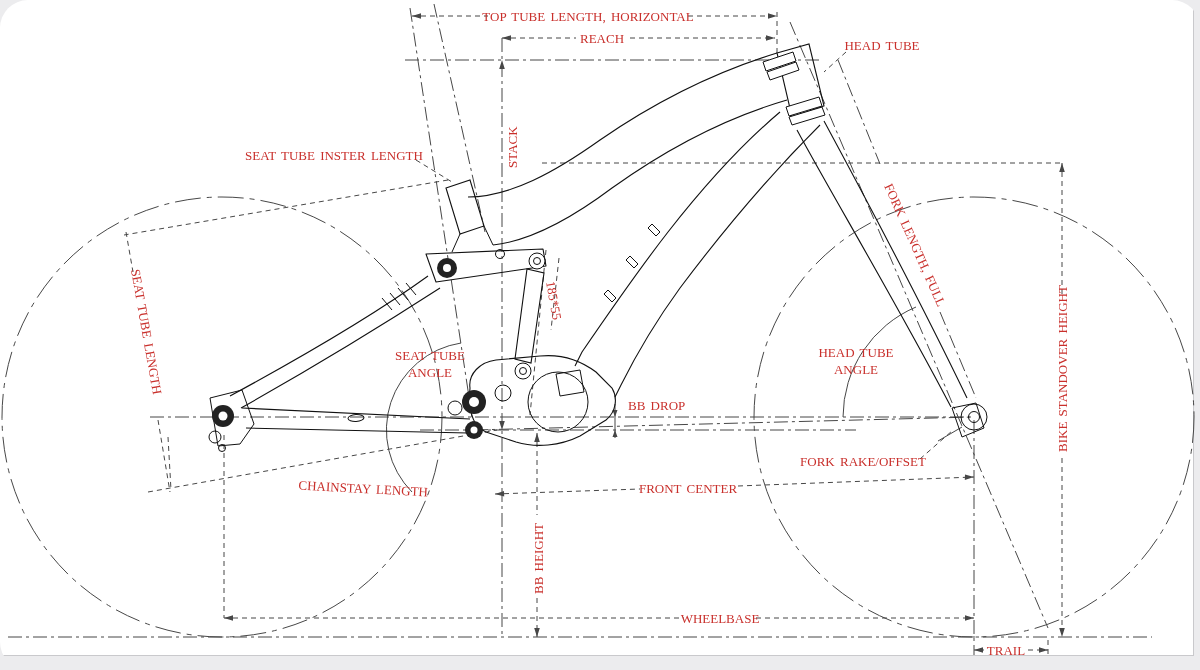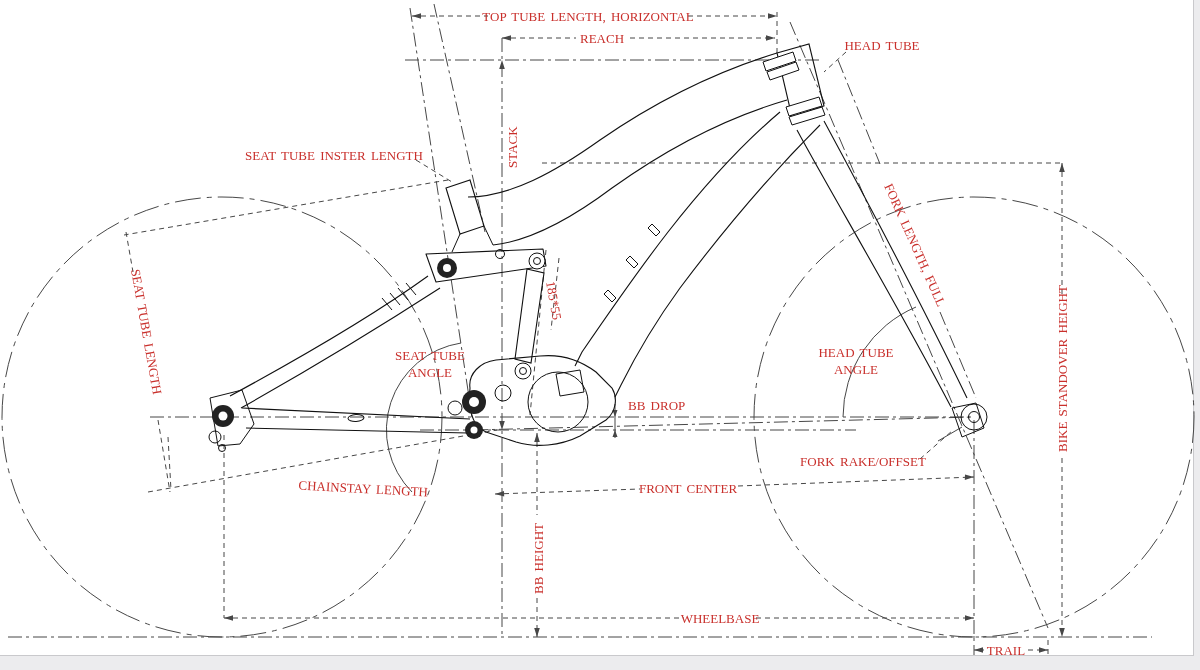--- a/index.html
+++ b/index.html
@@ -1,16 +1,16 @@
 <!DOCTYPE html>
 <html><head>
 <meta charset="utf-8">
 <style>
   html,body{margin:0;padding:0;background:#ececee;}
-  .stage{position:relative;width:1200px;height:670px;overflow:hidden;font-family:"Liberation Serif",serif;}
+  .stage{position:relative;width:1200px;height:670px;overflow:hidden;font-family:"Liberation Serif",serif;border-radius:28px;}
   .page{position:absolute;left:0;top:0;width:1193px;height:655px;background:#ffffff;border-right:1px solid #c9c9cc;border-bottom:1px solid #c9c9cc;}
   svg{position:absolute;left:0;top:0;}
   text{font-family:"Liberation Serif",serif;letter-spacing:0px;word-spacing:2px;}
   .lbl{fill:#c9302c;font-size:13px;}
   .cl{stroke:#474747;fill:none;stroke-width:1;}
   .dd{stroke-dasharray:14 4 3 4;}
   .ds{stroke-dasharray:5 4;}
   .ar{fill:#474747;stroke:none;}
   .fr{stroke:#111;fill:none;stroke-width:1.1;}
   .frt{stroke:#111;fill:none;stroke-width:1;}

